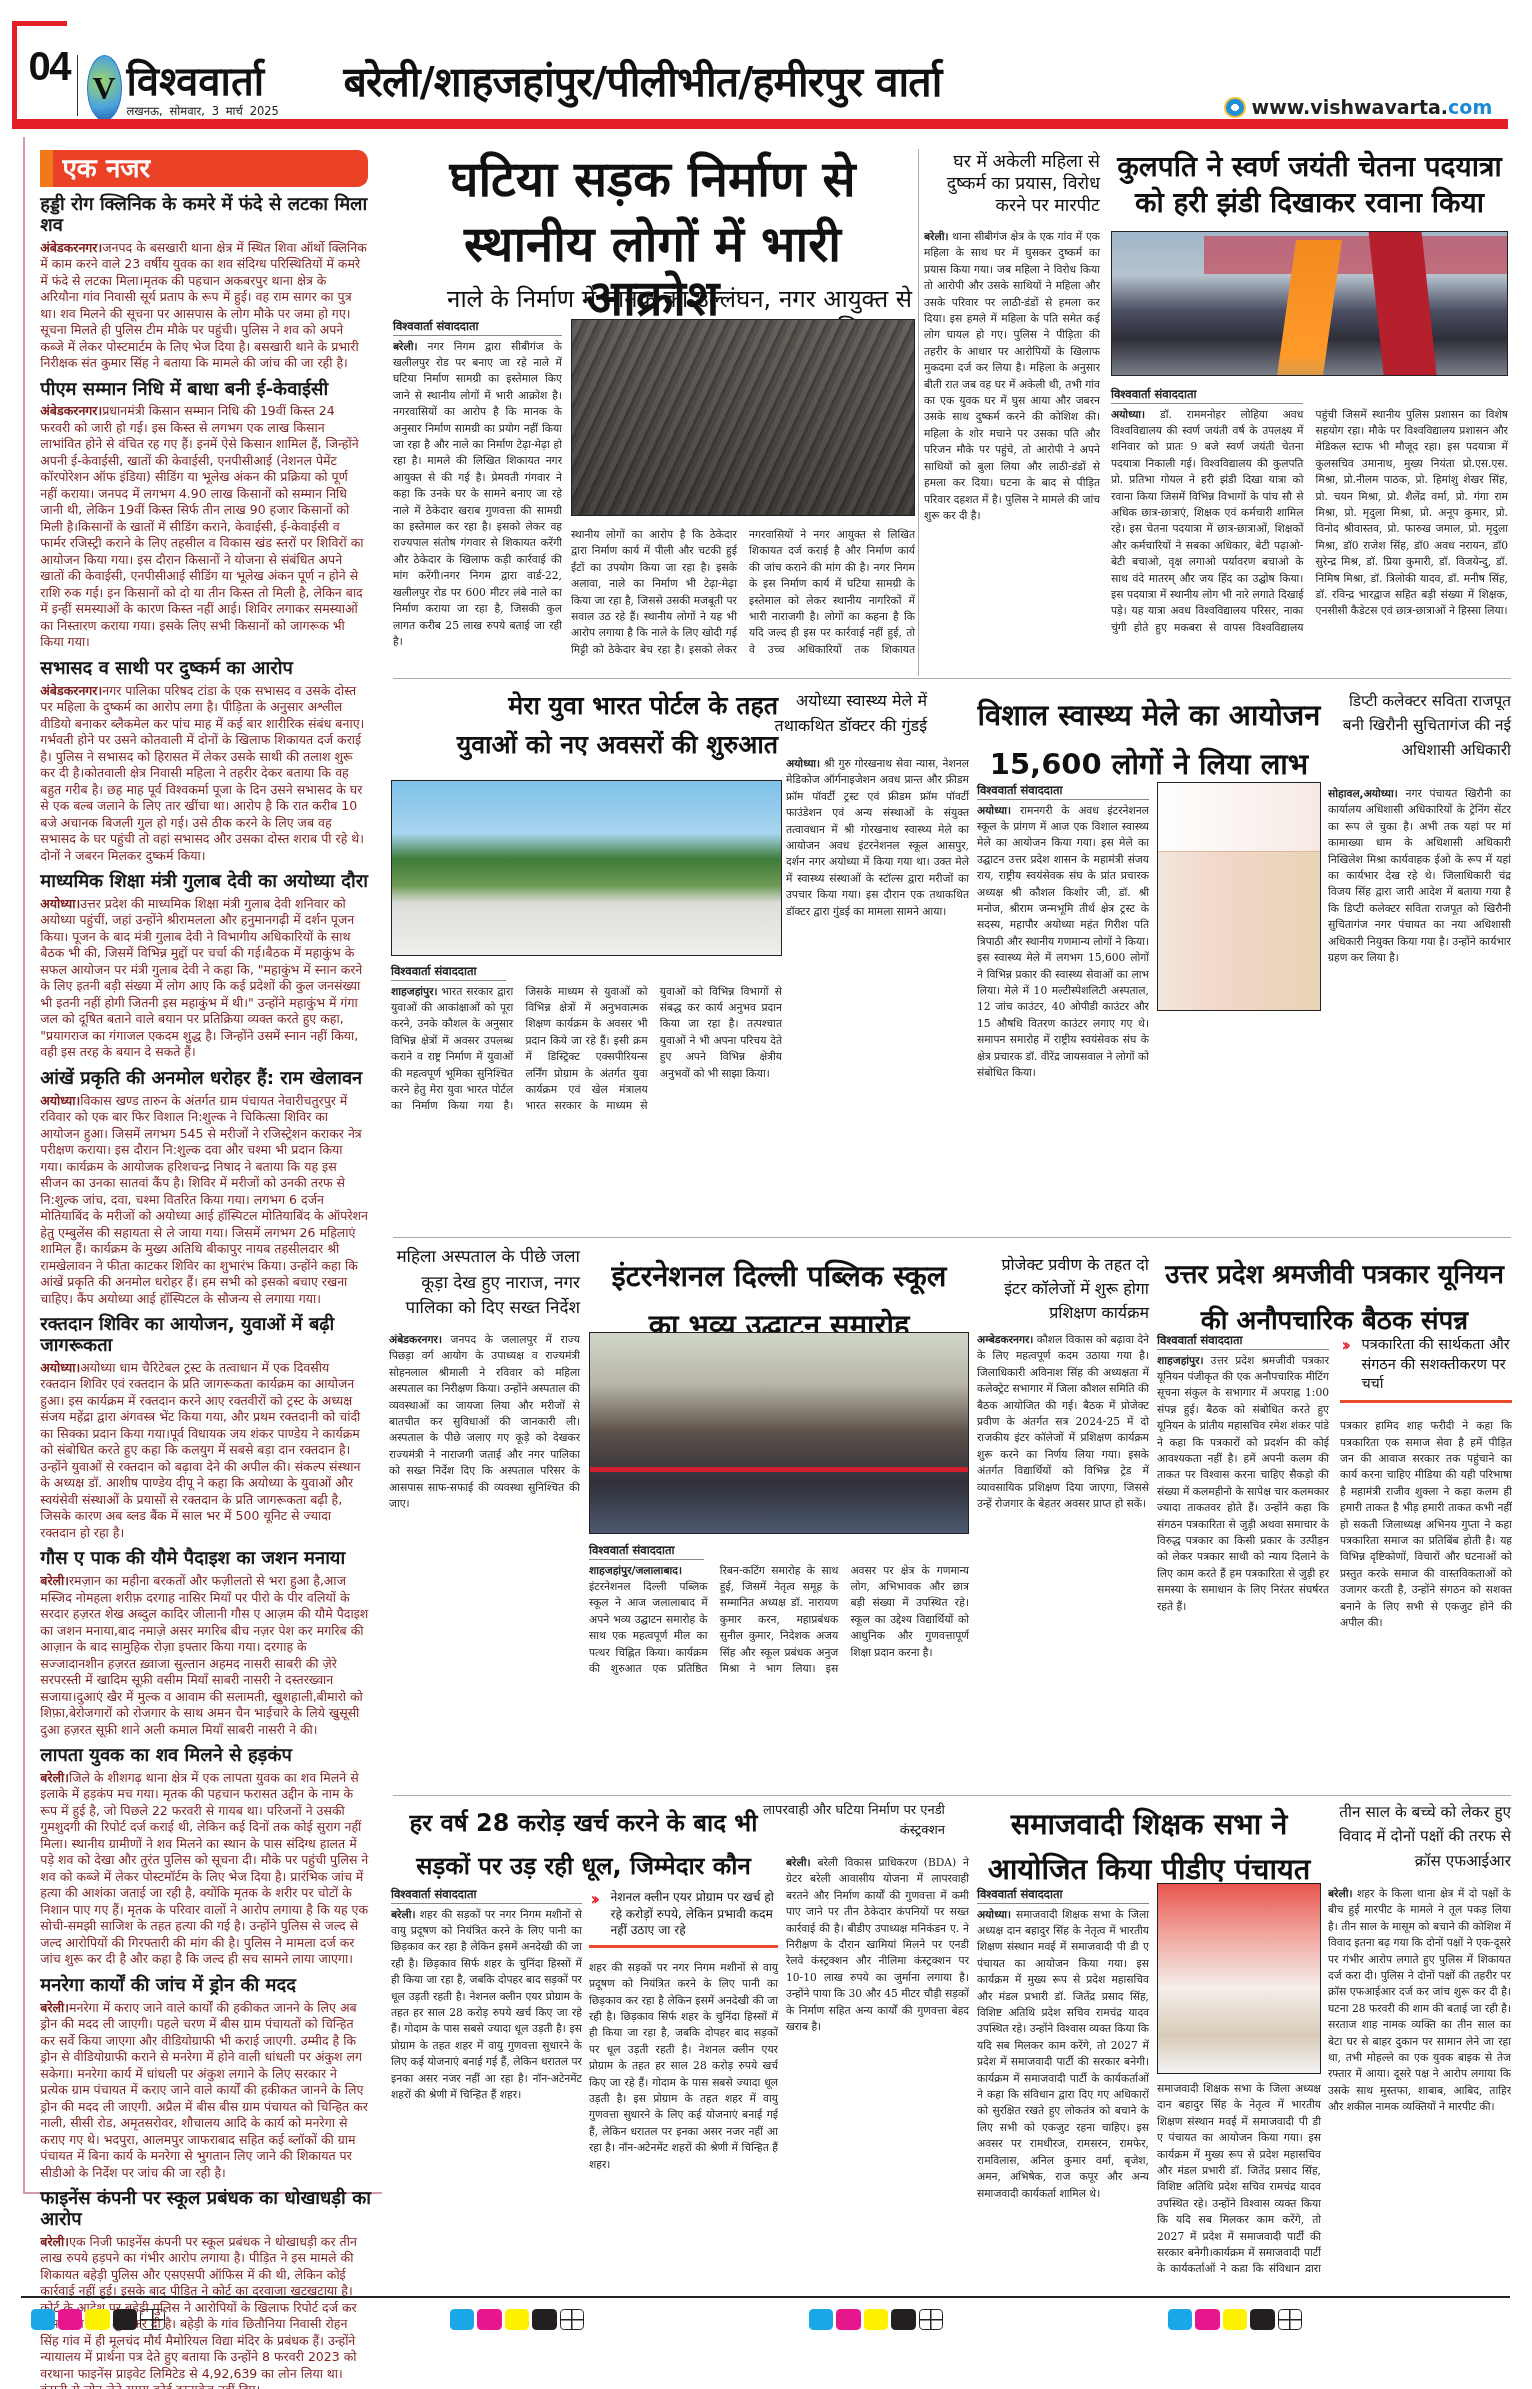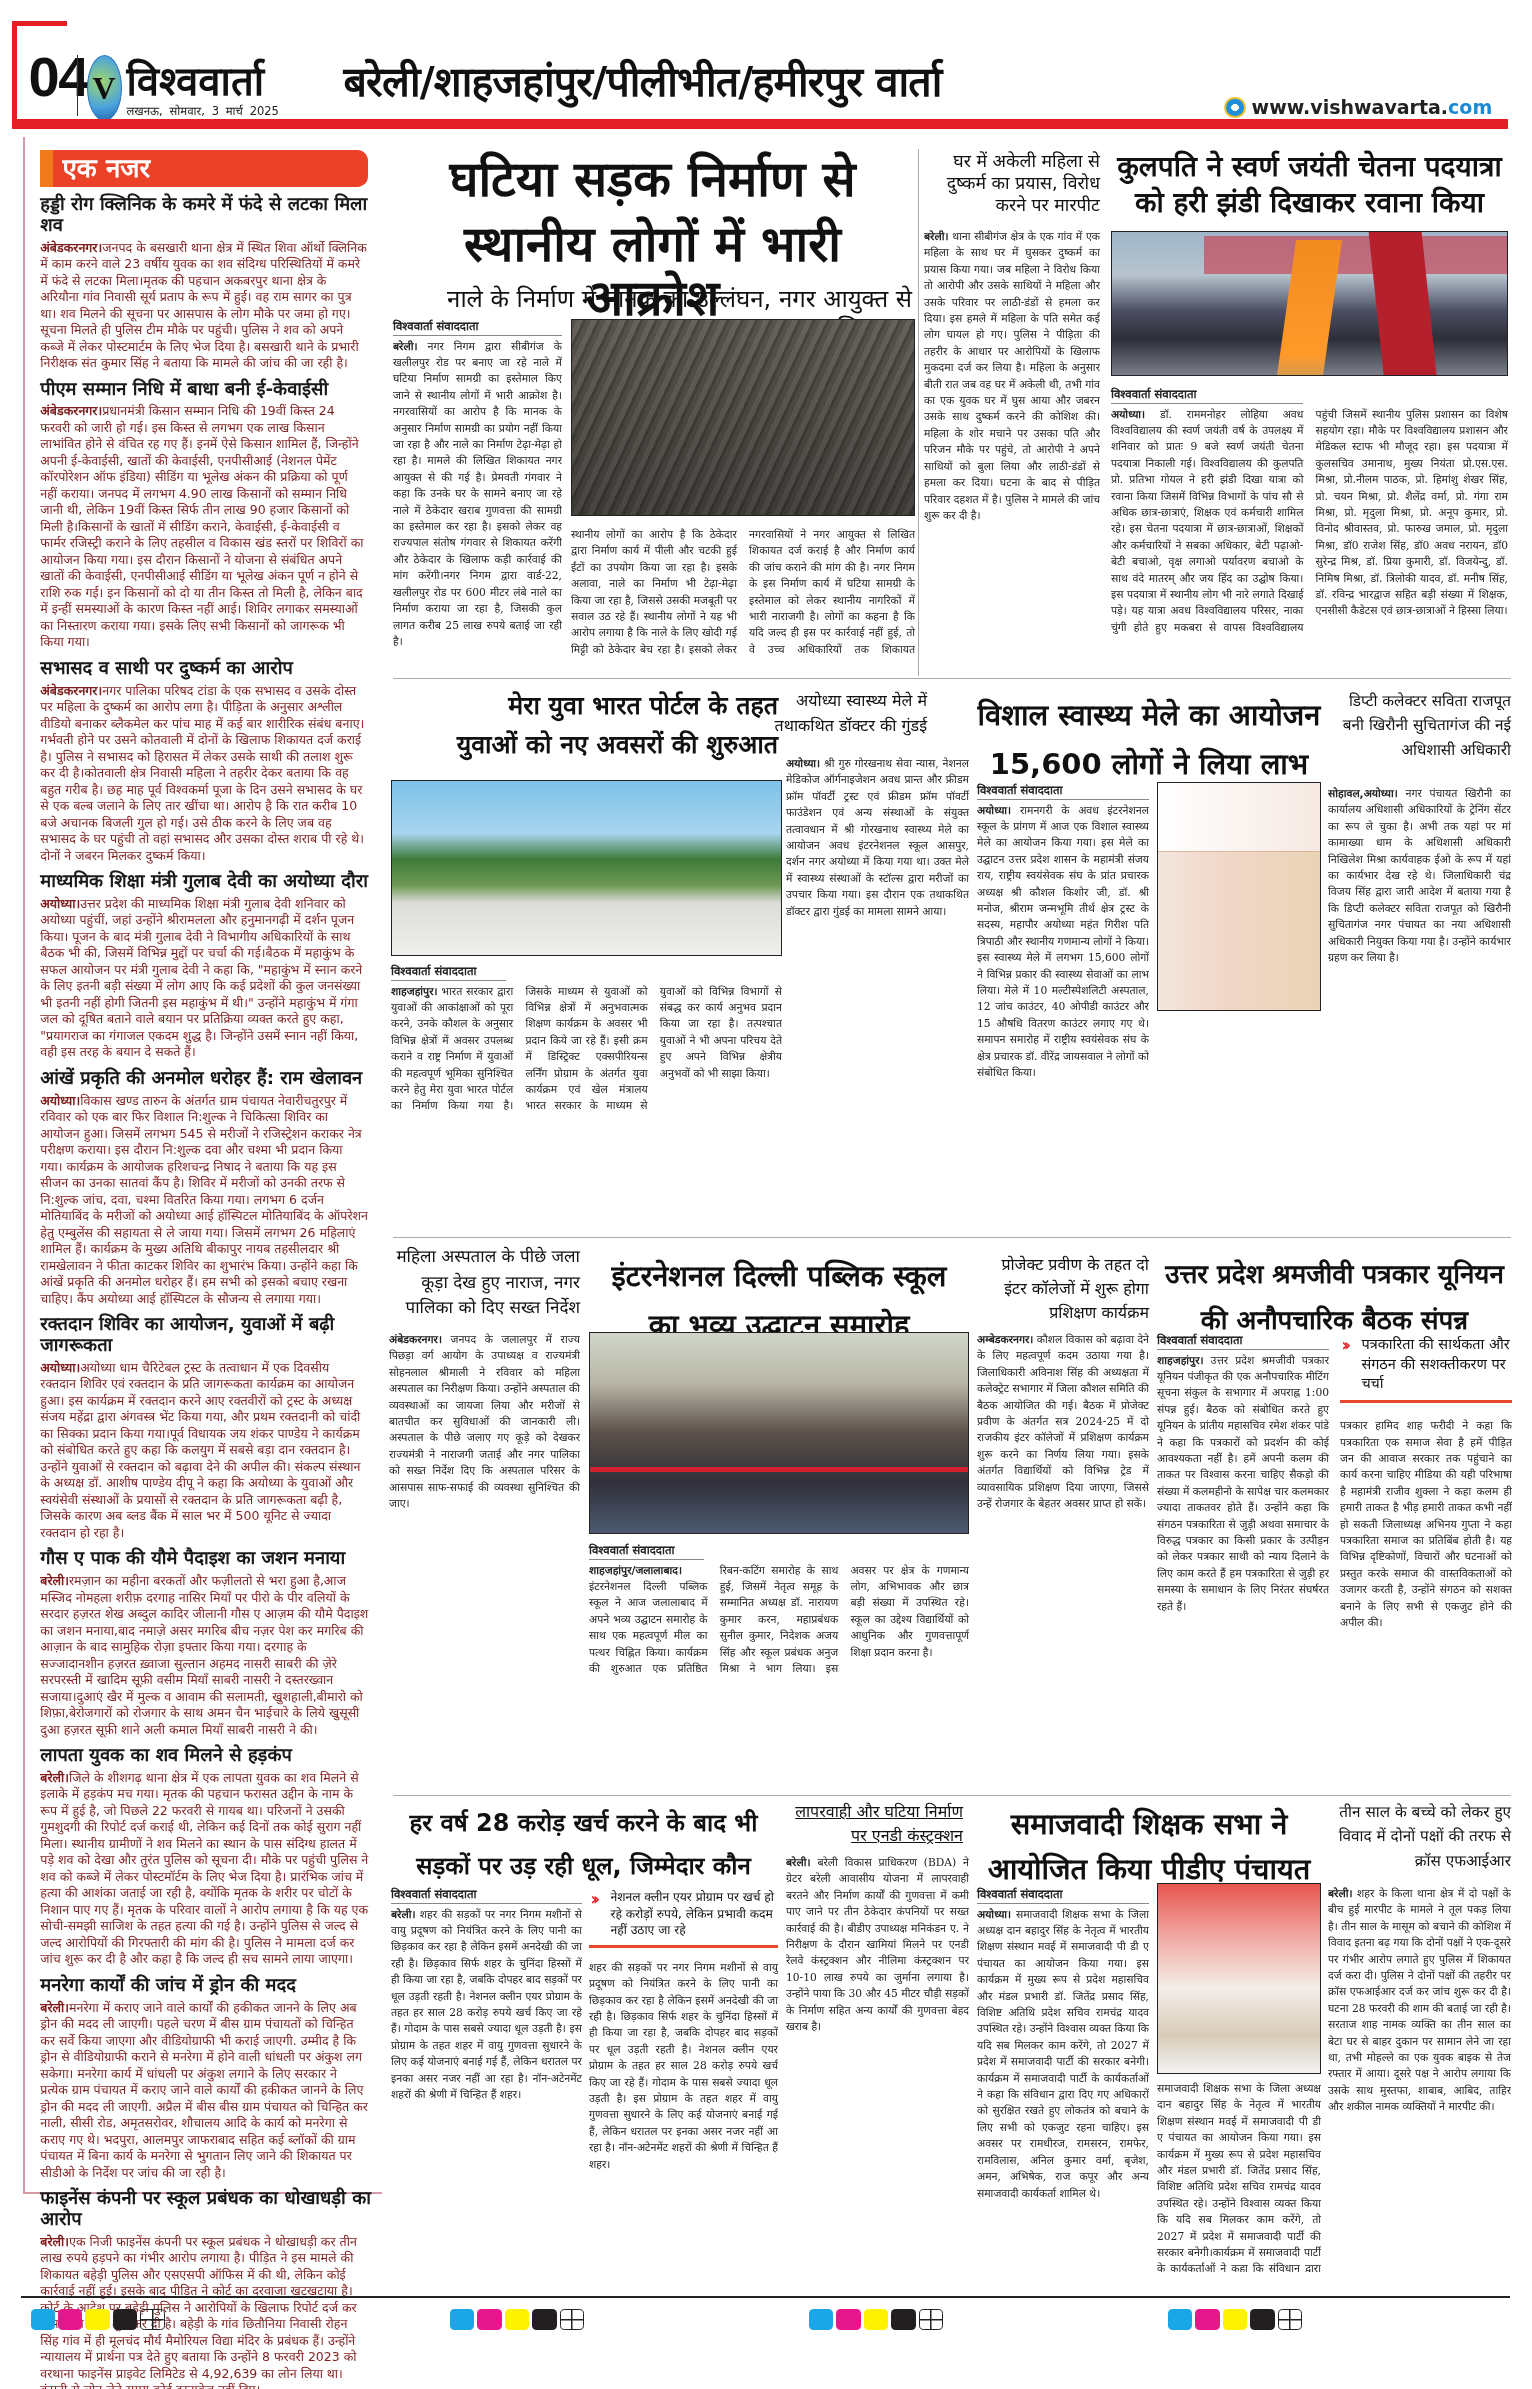--- a/index.html
+++ b/index.html
@@ -3,21 +3,21 @@
 <meta charset="utf-8">
 <style>
   * { box-sizing: border-box; margin: 0; padding: 0; }
   html, body { width: 1533px; height: 2389px; background: #ffffff; overflow: hidden; }
   body { font-family: "DejaVu Sans", "Liberation Sans", sans-serif; color: #1a1a1a; position: relative; }
 
   
   .masthead { position: absolute; left: 11.5px; top: 21.4px; width: 1496px; height: 107px; }
   .mast-frame { position: absolute; left: 0; top: 0; width: 55px; height: 107px; border-left: 5.3px solid #e31e24; border-top: 5.3px solid #e31e24; }
   .mast-bottom { position: absolute; left: 0; top: 98px; width: 1496px; height: 9.2px; background: #e31e24; }
-  .page-no { position: absolute; left: 17px; top: 23px; font-family: "Liberation Sans", sans-serif; font-size: 56px; font-weight: 700; color: #111; letter-spacing: -1.5px; }
+  .page-no { position: absolute; left: 17px; top: 23px; font-family: "Liberation Sans", sans-serif; font-size: 40px; font-weight: 700; color: #111; letter-spacing: -1.5px; }
   .mast-div { position: absolute; left: 65px; top: 34px; width: 1.5px; height: 61px; background: #333; }
   .logo { position: absolute; left: 75px; top: 34px; width: 35px; height: 66px; border-radius: 50%; background: radial-gradient(circle at 40% 40%, #9fd66a 0%, #4aa3df 60%, #1c5fa8 100%); border: 1.5px solid #2a74c2; display:flex; align-items:center; justify-content:center; font-weight:700; font-size: 32px; color:#111; font-family: "Liberation Serif", serif; }
   .brand { position: absolute; left: 115px; top: 30.5px; font-size: 40px; font-weight: 700; color: #111; }
   .dateline { position: absolute; left: 115px; top: 82px; font-size: 11.5px; color: #222; word-spacing: 3.1px; }
   .section-title { position: absolute; left: 332px; top: 30.5px; font-size: 41px; font-weight: 700; color: #111; letter-spacing: -0.8px; }
   .site { position: absolute; right: 15.3px; top: 75px; font-size: 19px; font-weight: 700; color: #222; display:flex; align-items:center; gap:6.1px; }
   .site .com { color: #1a8ad4; }
   .ie-icon { width: 21.4px; height: 21.4px; border-radius: 50%; background: radial-gradient(circle at 50% 50%, #fff 0 30%, #1f8fdc 31% 100%); border: 2.3px solid #f2c12e; display:inline-block; }
 
   
@@ -248,21 +248,21 @@
     <div class="byline">विश्ववार्ता संवाददाता</div>
     <div class="txt" style="height:386px;overflow:hidden;"><b>बरेली।</b> <span>शहर की सड़कों पर नगर निगम मशीनों से वायु प्रदूषण को नियंत्रित करने के लिए पानी का छिड़काव कर रहा है लेकिन इसमें अनदेखी की जा रही है। छिड़काव सिर्फ शहर के चुनिंदा हिस्सों में ही किया जा रहा है, जबकि दोपहर बाद सड़कों पर धूल उड़ती रहती है। नेशनल क्लीन एयर प्रोग्राम के तहत हर साल 28 करोड़ रुपये खर्च किए जा रहे हैं। गोदाम के पास सबसे ज्यादा धूल उड़ती है। इस प्रोग्राम के तहत शहर में वायु गुणवत्ता सुधारने के लिए कई योजनाएं बनाई गई हैं, लेकिन धरातल पर इनका असर नजर नहीं आ रहा है। नॉन-अटेनमेंट शहरों की श्रेणी में चिन्हित हैं शहर।</span></div>
   </div>
   <div class="abs" style="left:589px;top:1886px;width:189px;">
     <div class="pull" style="font-size:12.2px;"><span class="chev">››</span><span>नेशनल क्लीन एयर प्रोग्राम पर खर्च हो रहे करोड़ों रुपये, लेकिन प्रभावी कदम नहीं उठाए जा रहे</span></div>
     <div class="txt" style="margin-top:12.2px;height:282px;overflow:hidden;">शहर की सड़कों पर नगर निगम मशीनों से वायु प्रदूषण को नियंत्रित करने के लिए पानी का छिड़काव कर रहा है लेकिन इसमें अनदेखी की जा रही है। छिड़काव सिर्फ शहर के चुनिंदा हिस्सों में ही किया जा रहा है, जबकि दोपहर बाद सड़कों पर धूल उड़ती रहती है। नेशनल क्लीन एयर प्रोग्राम के तहत हर साल 28 करोड़ रुपये खर्च किए जा रहे हैं। गोदाम के पास सबसे ज्यादा धूल उड़ती है। इस प्रोग्राम के तहत शहर में वायु गुणवत्ता सुधारने के लिए कई योजनाएं बनाई गई हैं, लेकिन धरातल पर इनका असर नजर नहीं आ रहा है। नॉन-अटेनमेंट शहरों की श्रेणी में चिन्हित हैं शहर।</div>
   </div>
 </section>
 
 <section>
-  <div class="abs hl-light" style="left:780px;top:1800px;width:183px;font-size:16px;line-height:1.5;text-decoration:underline;">लापरवाही और घटिया निर्माण पर एनडी कंस्ट्रक्शन</div>
+  <div class="abs hl-light" style="left:762px;top:1800px;width:183px;font-size:13px;line-height:1.5;">लापरवाही और घटिया निर्माण पर एनडी कंस्ट्रक्शन</div>
   <div class="abs txt" style="left:786px;top:1855px;width:183px;height:424px;overflow:hidden;"><b>बरेली।</b> <span>बरेली विकास प्राधिकरण (BDA) ने ग्रेटर बरेली आवासीय योजना में लापरवाही बरतने और निर्माण कार्यों की गुणवत्ता में कमी पाए जाने पर तीन ठेकेदार कंपनियों पर सख्त कार्रवाई की है। बीडीए उपाध्यक्ष मनिकंडन ए. ने निरीक्षण के दौरान खामियां मिलने पर एनडी रेलवे कंस्ट्रक्शन और नीलिमा कंस्ट्रक्शन पर 10-10 लाख रुपये का जुर्माना लगाया है। उन्होंने पाया कि 30 और 45 मीटर चौड़ी सड़कों के निर्माण सहित अन्य कार्यों की गुणवत्ता बेहद खराब है।</span></div>
 </section>
 
 <section>
   <div class="abs hl" style="left:977px;top:1802px;width:344px;font-size:29px;line-height:1.55;">
     <div>समाजवादी शिक्षक सभा ने</div>
     <div>आयोजित किया पीडीए पंचायत</div>
   </div>
   <div class="abs" style="left:977px;top:1886px;width:172px;">
     <div class="byline">विश्ववार्ता संवाददाता</div>

